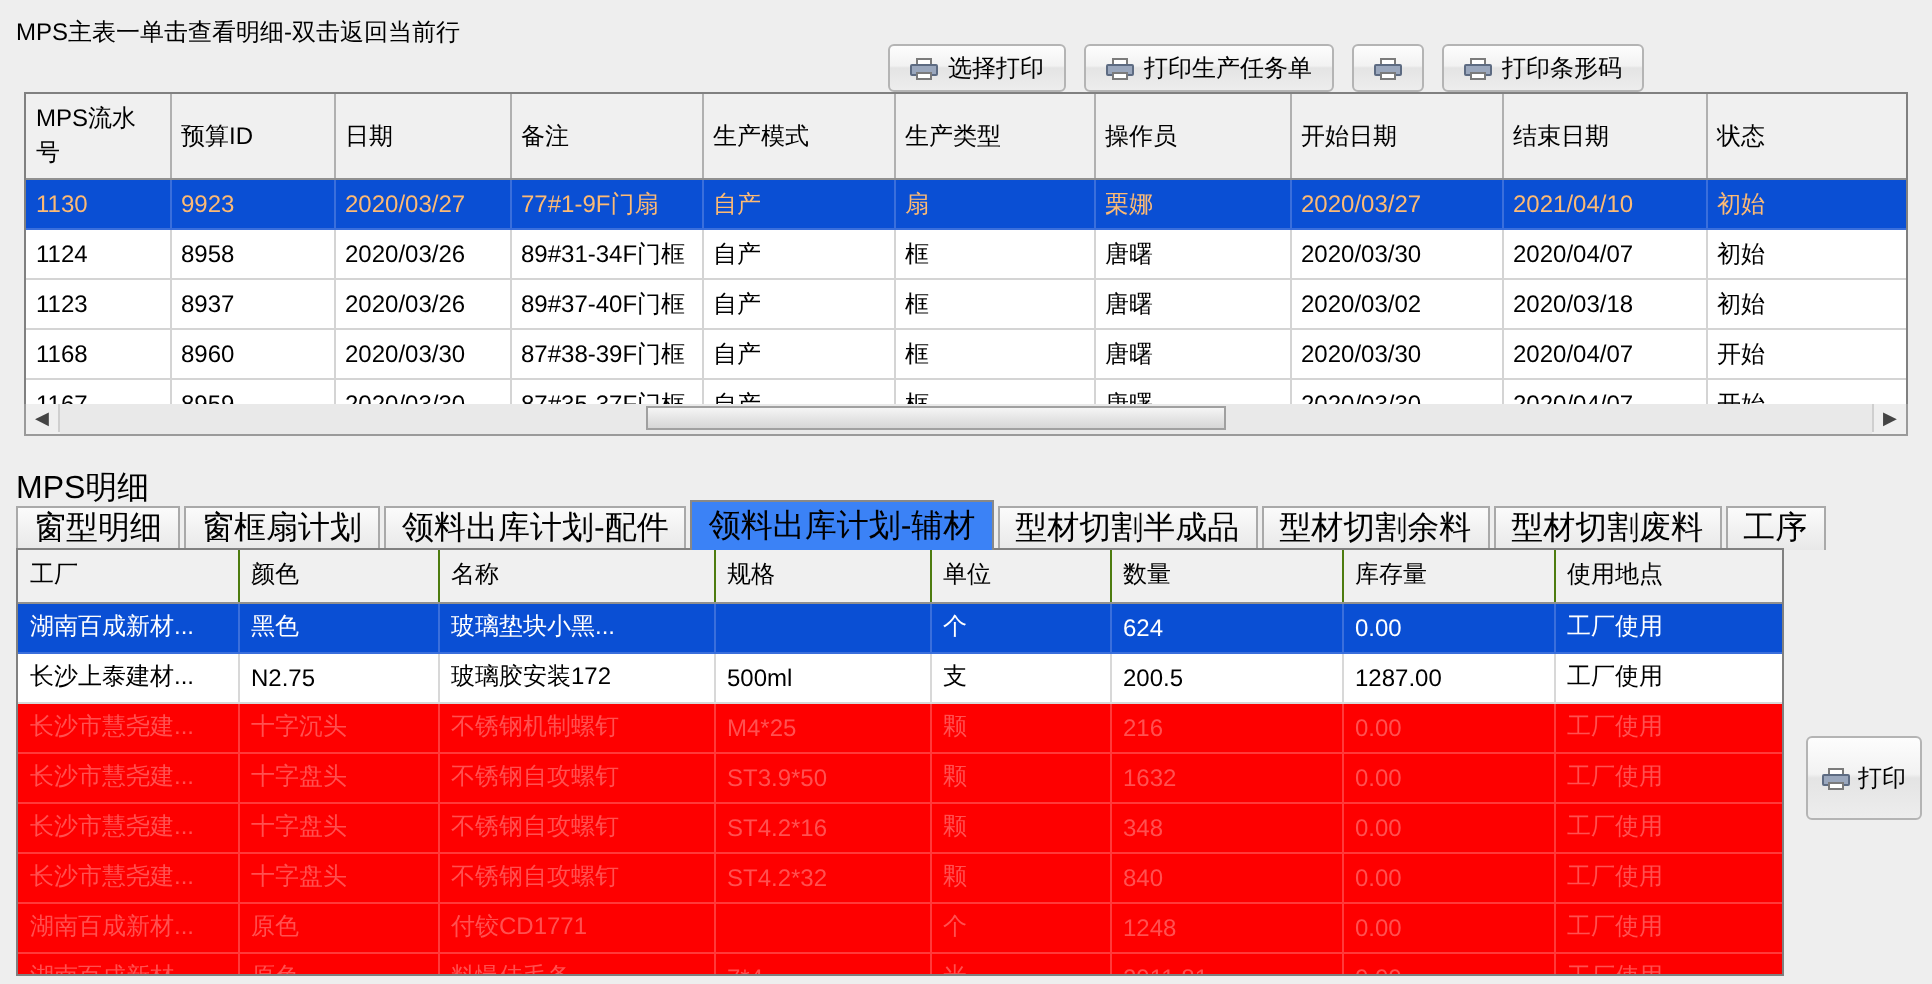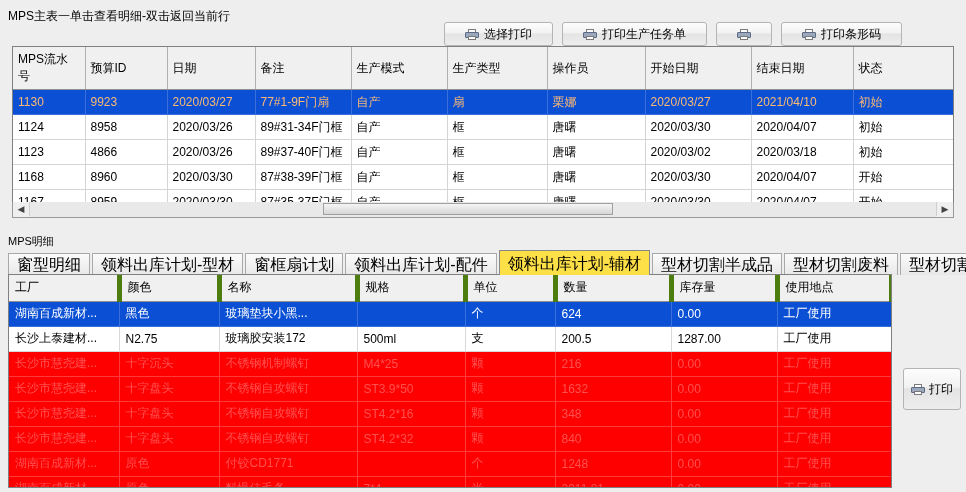--- a/index.html
+++ b/index.html
@@ -37,21 +37,21 @@
     left: 444px; top: 22px;
     display: flex;
     gap: 9px;
     align-items: center;
   }
   .tbtn {
     display: flex;
     align-items: center;
     gap: 5px;
     height: 24px;
-    padding: 0 20px;
+    padding: 0 10px;
     background: linear-gradient(to bottom, #fdfdfd 0%, #f2f2f2 45%, #e4e4e4 50%, #ededed 100%);
     border: 1px solid #b4b4b4;
     border-radius: 3px;
     font-size: 12px;
     color: #000;
     white-space: nowrap;
     box-sizing: border-box;
     cursor: default;
   }
   .printer-ico {
@@ -160,21 +160,21 @@
     font-size: 9px; color: #444;
     background: #efefef;
   }
   .hscroll .arrow.l { left: 0; border-right: 1px solid #cfcfcf; }
   .hscroll .arrow.r { right: 0; border-left: 1px solid #cfcfcf; }
 
   
   .mid-title {
     position: absolute;
     left: 8px; top: 234px;
-    font-size: 11px;
+    font-size: 16px;
   }
 
   
   .tabs {
     position: absolute;
     left: 8px; top: 250px;
     display: flex;
     align-items: flex-end;
     gap: 0px;
   }
@@ -186,21 +186,21 @@
     border: 1px solid #a9a9a9;
     border-bottom: none;
     margin-right: 2px;
     font-size: 16px;
     color: #000;
     white-space: nowrap;
     box-sizing: border-box;
     cursor: default;
   }
   .tab.active {
-    background: #fde047;
+    background: #3b82f6;
     height: 25px;
     line-height: 25px;
     font-weight: normal;
     border-color: #888;
     position: relative;
     z-index: 3;
   }
 
   
   .detail-wrap {
@@ -213,21 +213,21 @@
     overflow: hidden;
   }
   table.detail {
     border-collapse: collapse;
     table-layout: fixed;
     width: 100%;
     font-size: 12px;
   }
   table.detail th {
     background: #f0f0f0;
-    border-right: 5px solid #4d7c0f;
+    border-right: 1px solid #4d7c0f;
     border-bottom: 1px solid #909090;
     font-weight: normal;
     text-align: left;
     padding: 4px 6px;
     height: 26px;
     box-sizing: border-box;
     color: #000;
   }
   table.detail td {
     border-right: 1px solid #d8d8d8;
@@ -358,21 +358,21 @@
           <td>89#31-34F门框</td>
           <td>自产</td>
           <td>框</td>
           <td>唐曙</td>
           <td>2020/03/30</td>
           <td>2020/04/07</td>
           <td>初始</td>
         </tr>
         <tr>
           <td>1123</td>
-          <td>4866</td>
+          <td>8937</td>
           <td>2020/03/26</td>
           <td>89#37-40F门框</td>
           <td>自产</td>
           <td>框</td>
           <td>唐曙</td>
           <td>2020/03/02</td>
           <td>2020/03/18</td>
           <td>初始</td>
         </tr>
         <tr>
@@ -407,27 +407,26 @@
     <div class="track"></div>
     <div class="thumb"></div>
     <div class="arrow l">◀</div>
     <div class="arrow r">▶</div>
   </div>
 
   <div class="mid-title">MPS明细</div>
 
   <div class="tabs">
     <div class="tab">窗型明细</div>
-    <div class="tab">领料出库计划-型材</div>
     <div class="tab">窗框扇计划</div>
     <div class="tab">领料出库计划-配件</div>
     <div class="tab active">领料出库计划-辅材</div>
     <div class="tab">型材切割半成品</div>
+    <div class="tab">型材切割余料</div>
     <div class="tab">型材切割废料</div>
-    <div class="tab">型材切割余料</div>
     <div class="tab">工序</div>
   </div>
 
   <div class="detail-wrap">
     <table class="detail">
       <colgroup>
         <col style="width:110px">
           <col style="width:100px">
           <col style="width:138px">
           <col style="width:108px">

